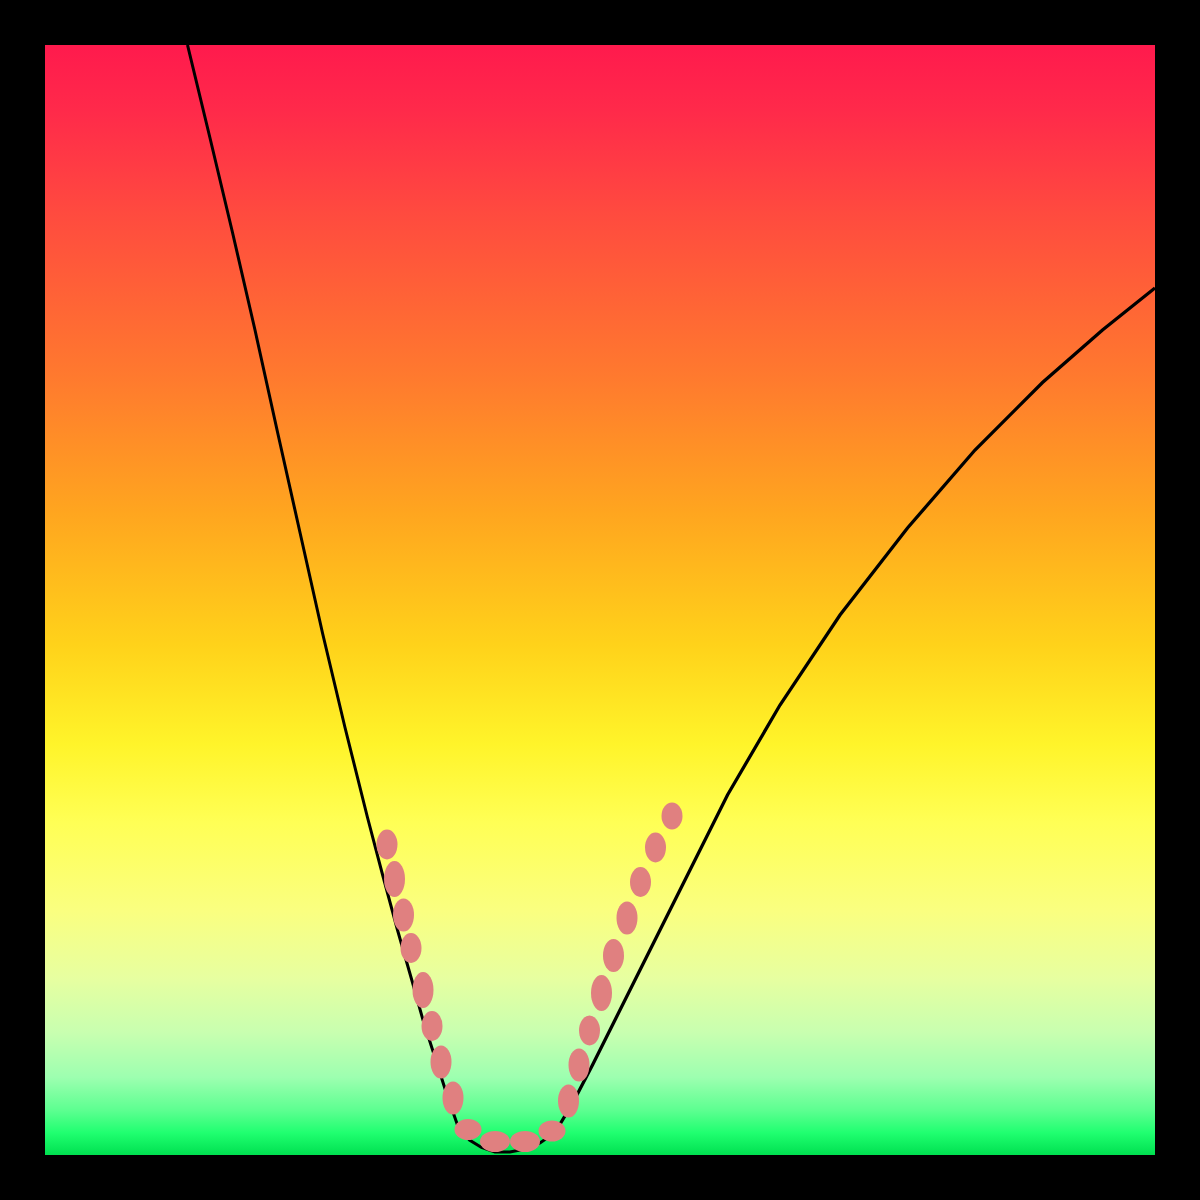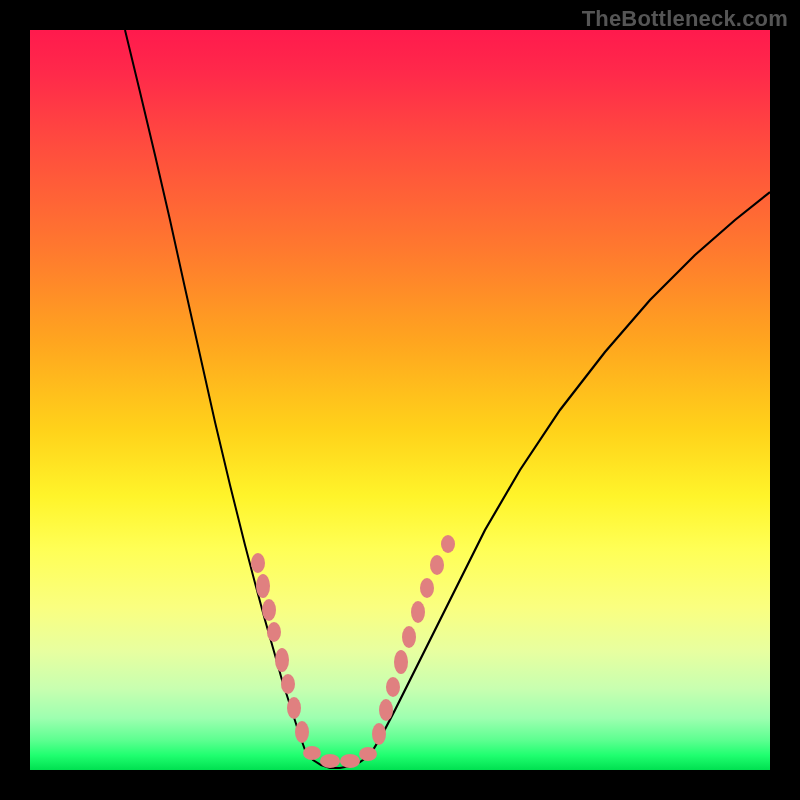--- a/index.html
+++ b/index.html
@@ -72,21 +72,20 @@
   }
   .bead {
     fill: #e08080;
     stroke: none;
   }
 </style>
 </head>
 <body>
 
 <div class="frame">
-  <div class="brand">TheBottleneck.com</div>
 
   <div class="plot-area">
     <div class="gradient"></div>
 
     <svg class="curves" viewBox="0 0 740 740">
       <path id="path-left" class="curve" d="M95 0 L110 62 L125 125 L140 190 L155 258 L170 325 L185 392 L200 455 L215 515 L225 553 L235 590 L245 625 L252 650 L260 675 L268 700 L275 720"></path>
       <path id="path-valley" class="curve" d="M275 720 L283 730 L291 735 L300 738 L310 738 L320 736 L330 732 L340 725"></path>
       <path id="path-right" class="curve right" d="M340 725 L352 705 L365 680 L380 650 L400 610 L425 560 L455 500 L490 440 L530 380 L575 322 L620 270 L665 225 L705 190 L740 162"></path>
       <g id="beads">
           <ellipse cx="228" cy="533" rx="7" ry="10" class="bead"></ellipse>

